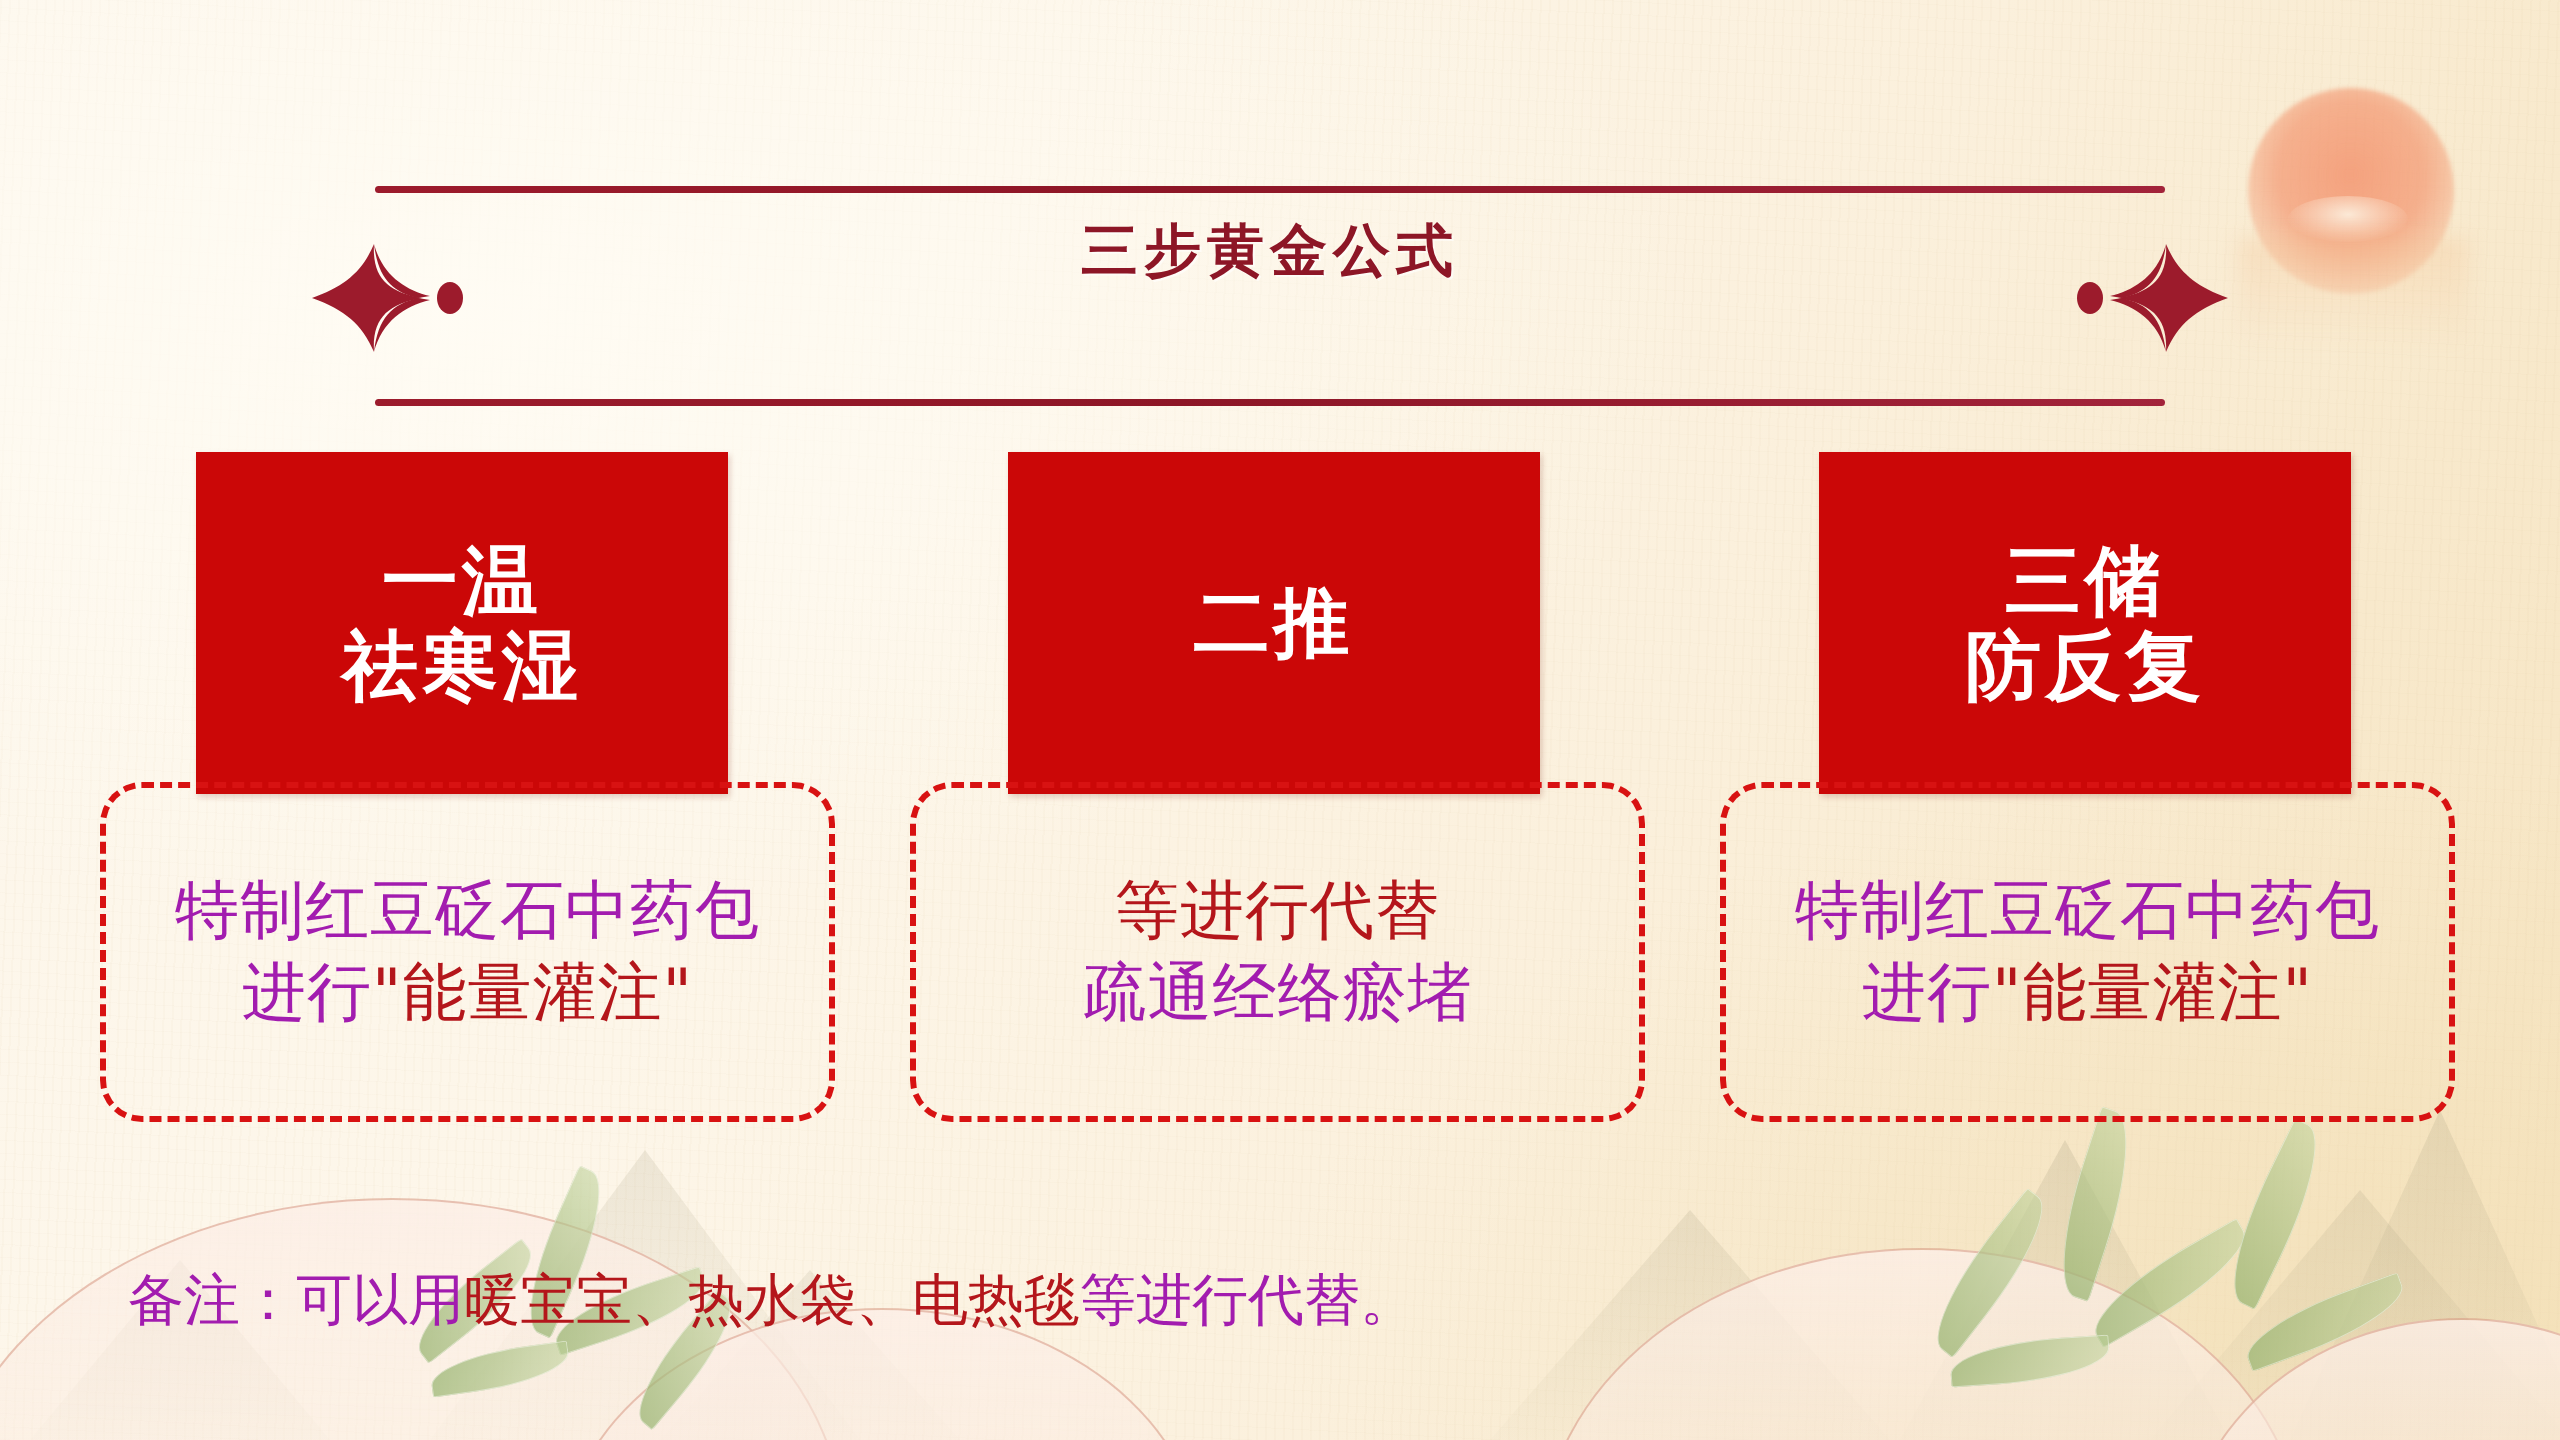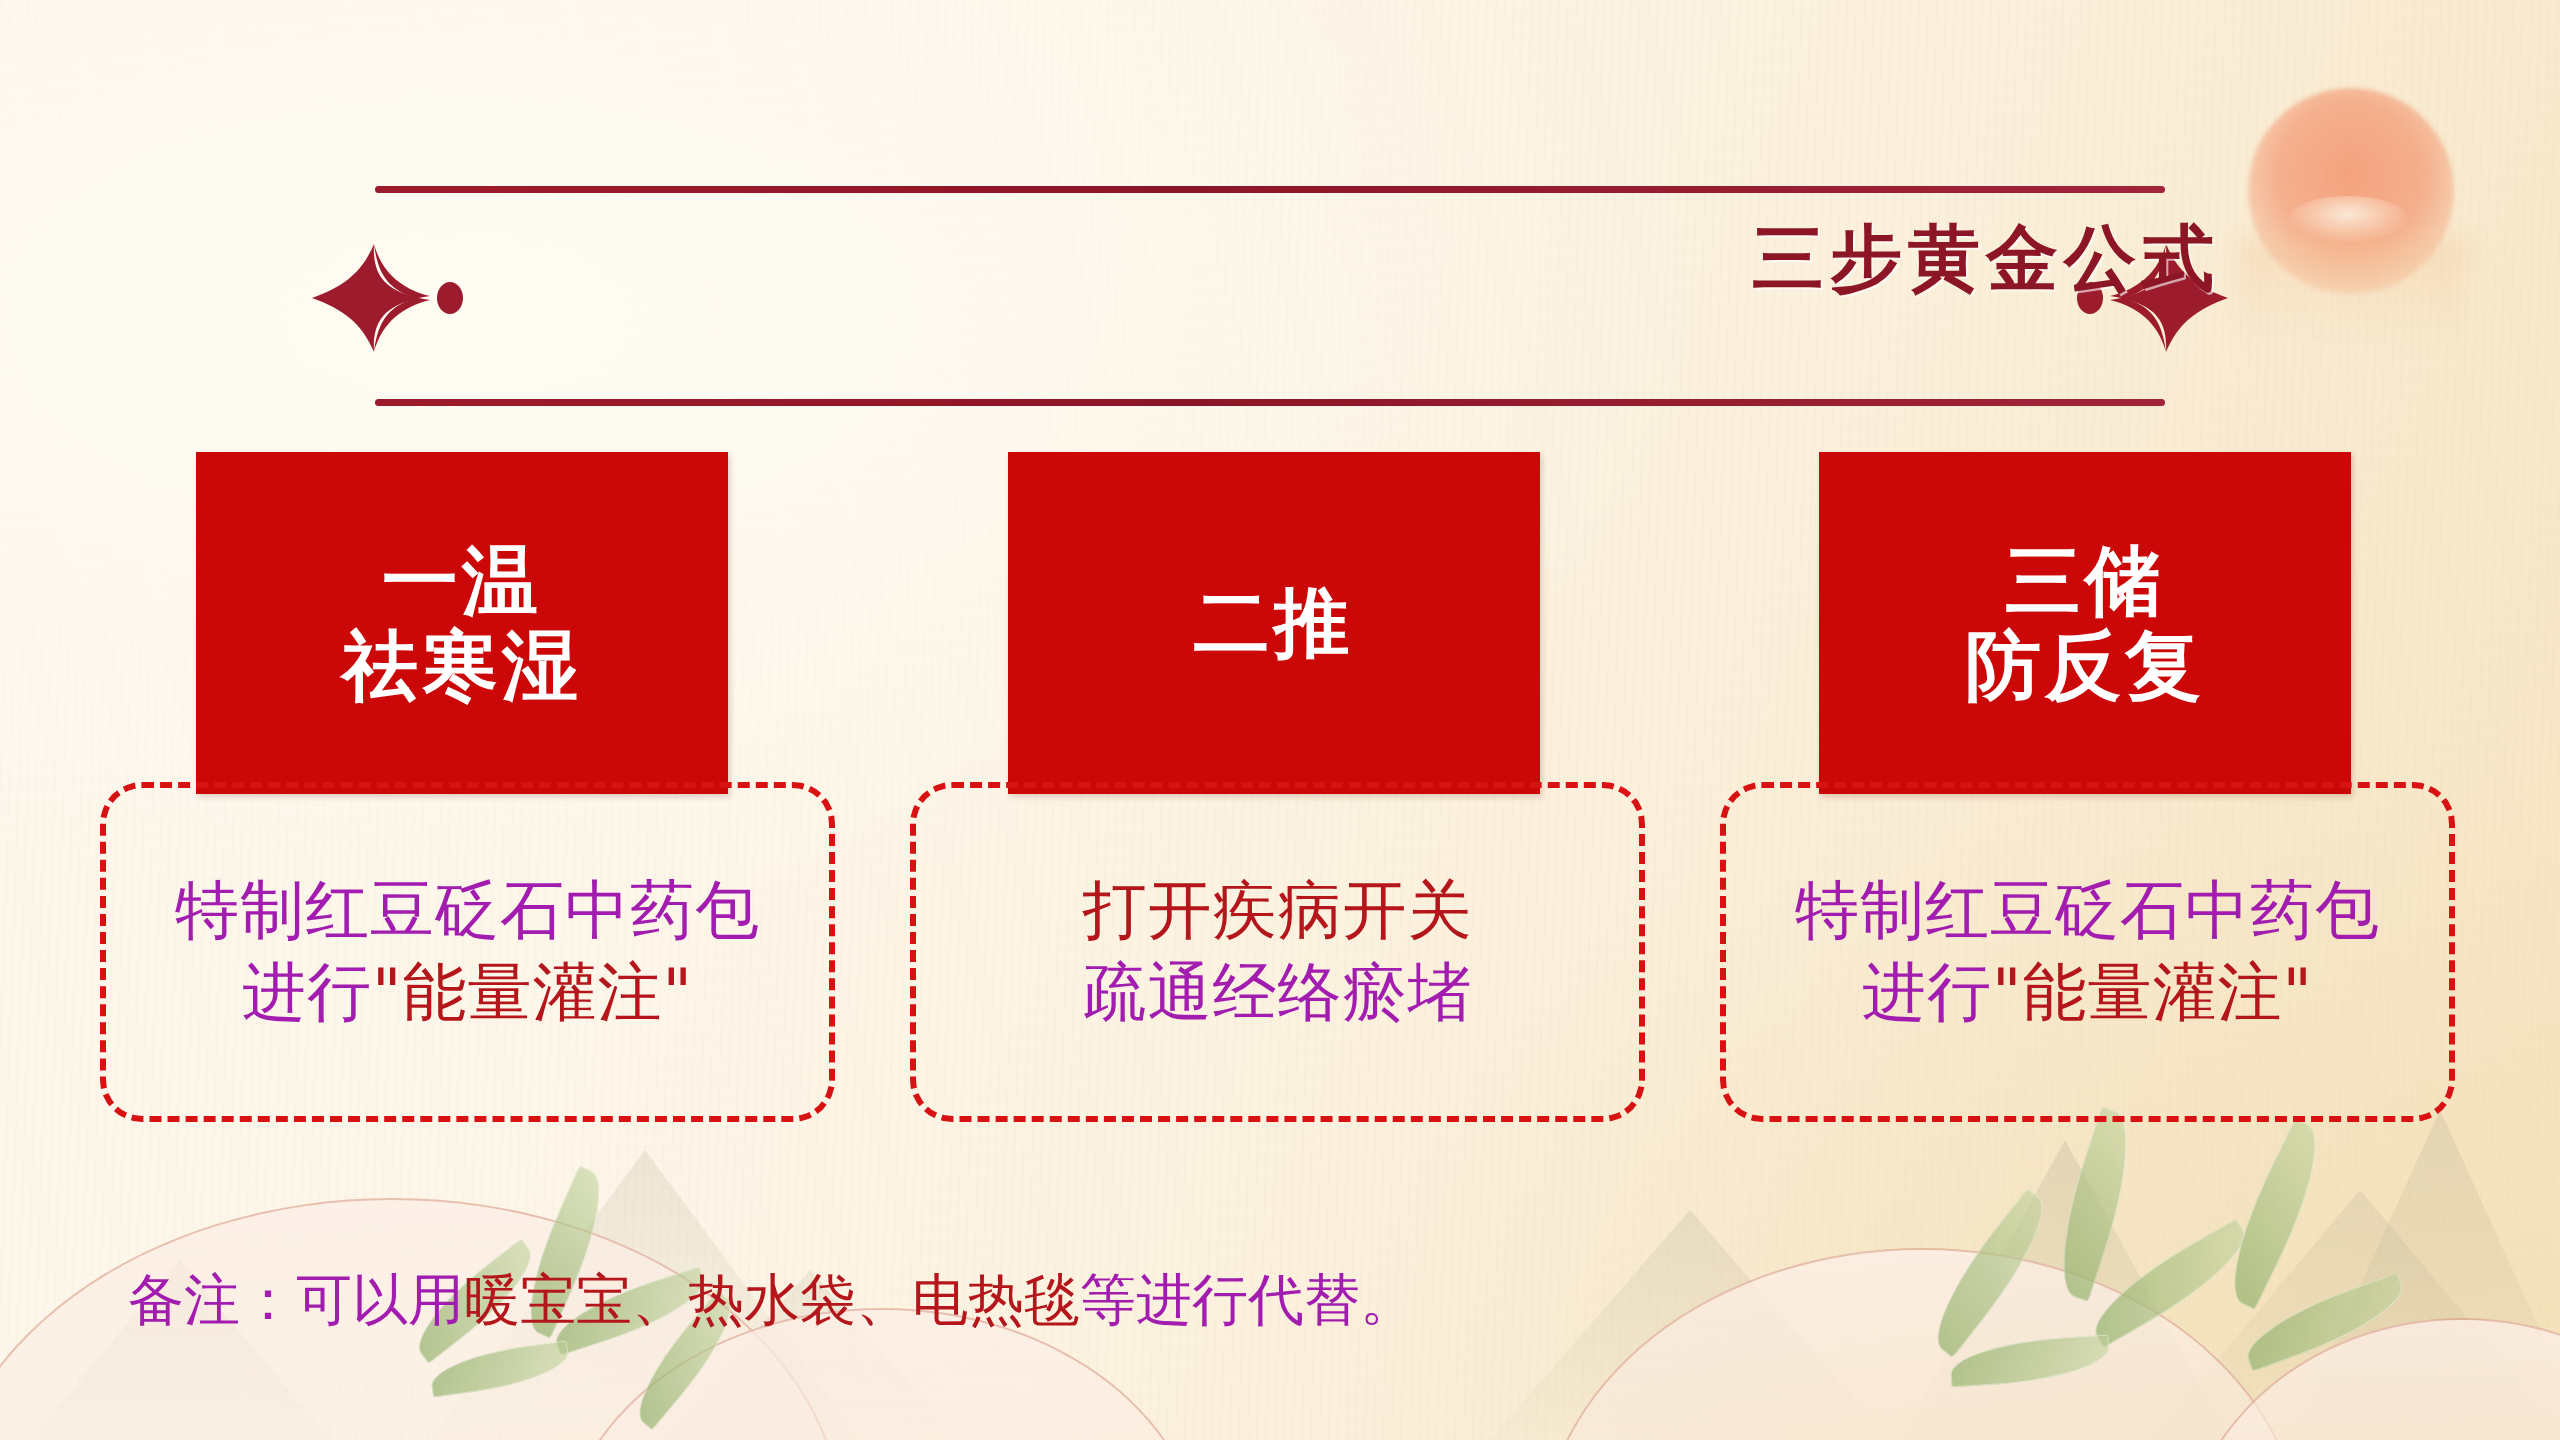--- a/index.html
+++ b/index.html
@@ -118,22 +118,22 @@
 
   .orn { position: absolute; top: 52px; width: 170px; height: 120px; }
   .orn.left { left: -20px; }
   .orn.right { right: -20px; transform: scaleX(-1); }
   .orn svg { width: 100%; height: 100%; display: block; }
 
   .title-text {
     position: absolute;
     left: 0; right: 0;
     top: 36px;
-    text-align: right;
-    font-size: 72px;
+    text-align: center;
+    font-size: 57px;
     line-height: 1;
     font-weight: 700;
     letter-spacing: 6px;
     color: #8d1626;
     font-family: "DejaVu Sans", "Liberation Sans", sans-serif;
     text-shadow: 2px 2px 0 rgba(255,255,255,.6);
   }
 
   
   .cards {
@@ -293,21 +293,21 @@
   <div class="details">
 
     <div class="detail">
       <div class="detail-line t-black">特制红豆砭石中药包</div>
       <div class="detail-line">
         <span class="t-black">进行</span><span class="t-red">"能量灌注"</span>
       </div>
     </div>
 
     <div class="detail">
-      <div class="detail-line t-red">打开疾病开关</div>
+      <div class="detail-line t-red">等进行代替</div>
       <div class="detail-line t-black">疏通经络瘀堵</div>
     </div>
 
     <div class="detail">
       <div class="detail-line t-black">特制红豆砭石中药包</div>
       <div class="detail-line">
         <span class="t-black">进行</span><span class="t-red">"能量灌注"</span>
       </div>
     </div>
 

